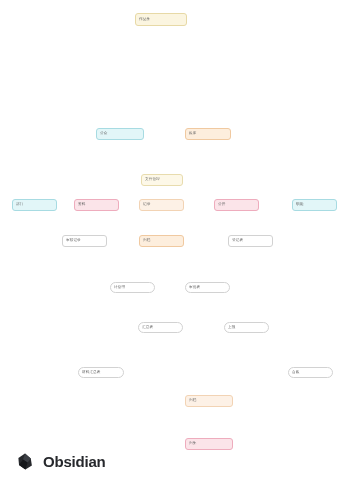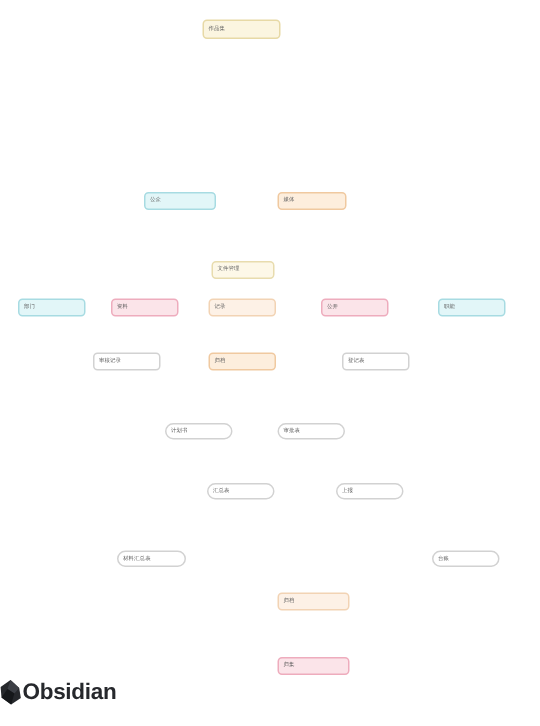--- a/index.html
+++ b/index.html
@@ -59,25 +59,25 @@
   .c-orange { background:#fdeedd; border-color:#f0c9a0; }
   .c-peach  { background:#fdf1e6; border-color:#f2d3b4; }
   .c-red    { background:#fbe4e9; border-color:#eeacbd; }
   .c-cyan   { background:#e2f6f8; border-color:#a7dbe2; }
 
   .node.rounded { border-radius: 6px; }
 
   
   #obsidian-brand {
     position: absolute;
-    left: 0;
+    left: 18px;
     bottom: 14px;
     display: flex;
     align-items: center;
-    gap: 0;
+    gap: 10px;
     justify-content: space-between;
   }
   #obsidian-brand .brand-text {
     font-size: 15px;
     font-weight: bold;
     color: #26282c;
     letter-spacing: -0.2px;
     font-family: "Liberation Sans", sans-serif;
   }
 </style>

